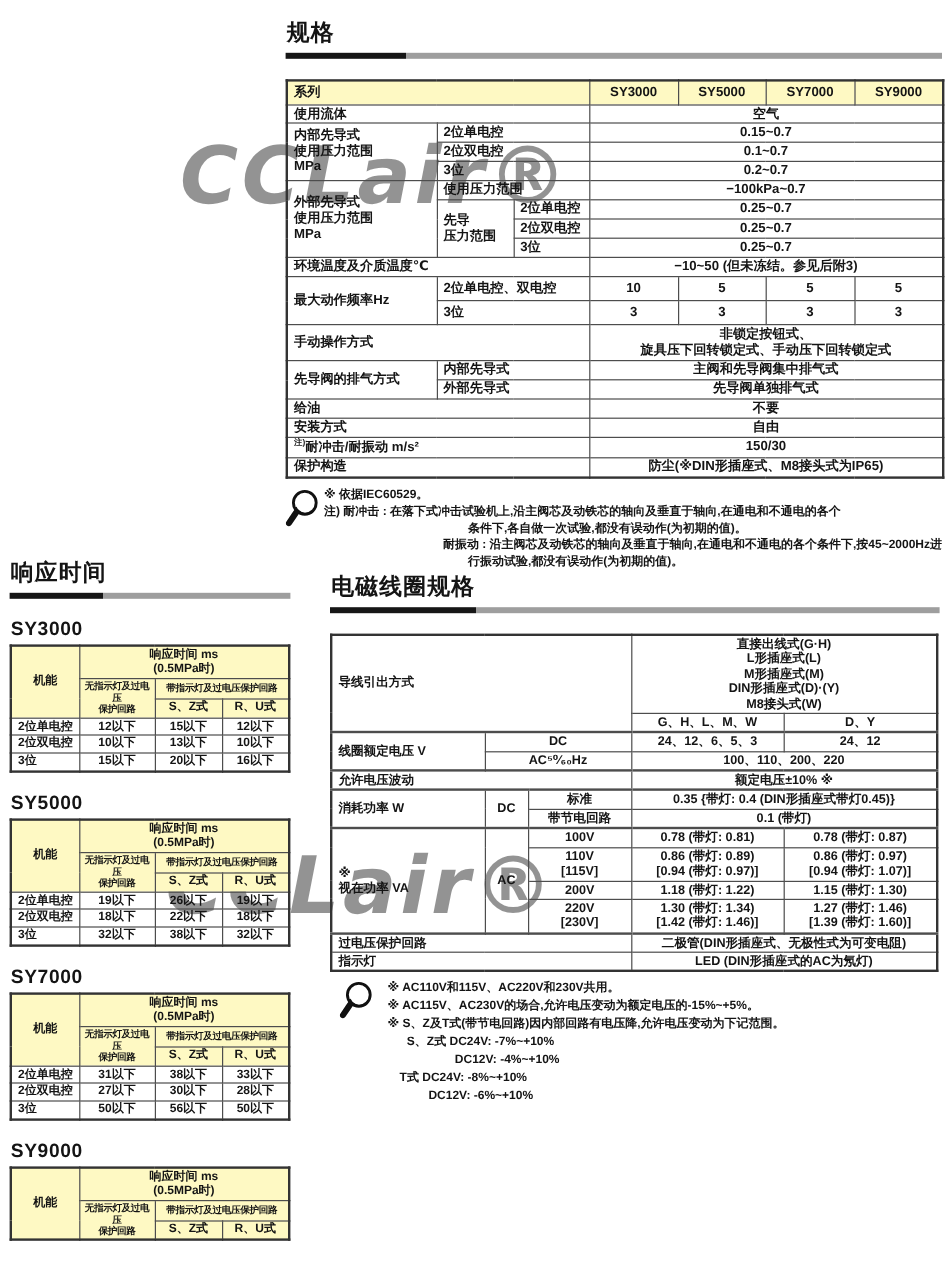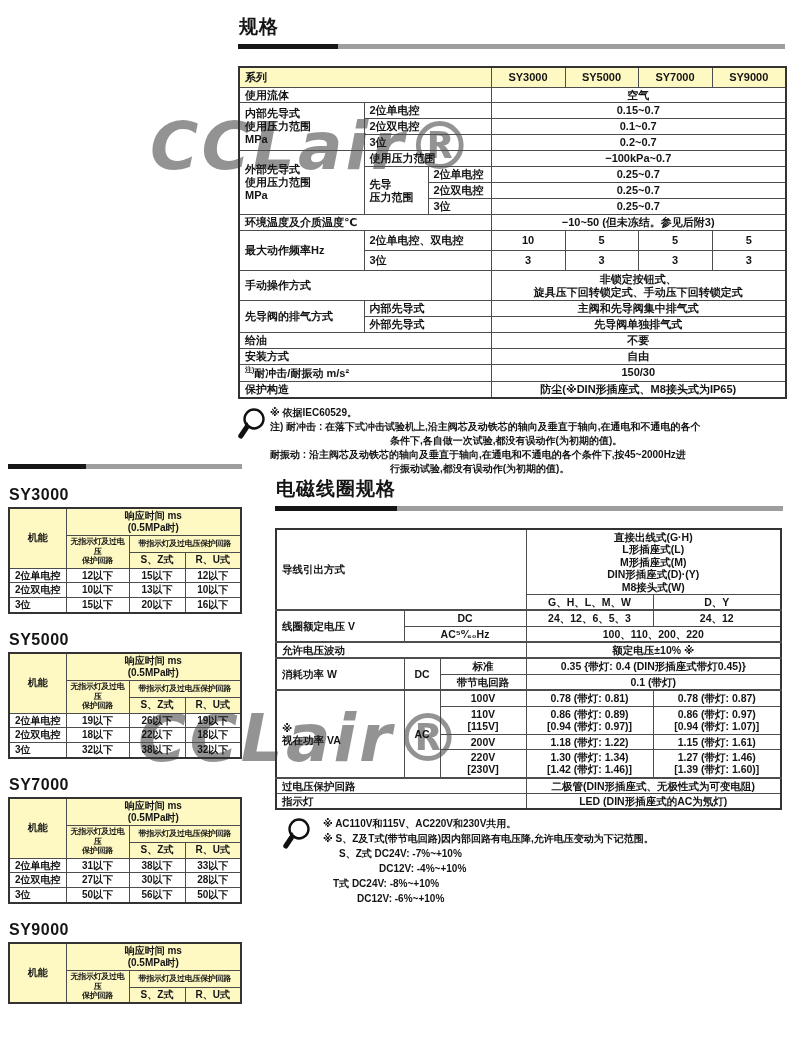--- a/index.html
+++ b/index.html
@@ -45,21 +45,21 @@
   .coil-table{width:505px;font-size:10.5px;font-weight:bold;border:2px solid #333;margin-top:17px;}
   .coil-table tr{height:14px;}
   tr.tall{height:64px;}
   tr.dbl{height:28px;}
   .thick-top td,.thick-top th{border-top-width:2px;}
   
   .notes{position:relative;font-size:10px;font-weight:bold;line-height:14px;margin-top:7px;}
   .notes .mag{position:absolute;left:0;top:1px;}
   .spec-notes{padding-left:32px;}
   .spec-notes .ml-a{margin-left:120px;}
-  .spec-notes .ml-b{}
+  .spec-notes .ml-b{text-align:right;}
   .resp-notes{padding-left:30px;font-size:9.5px;margin-top:9px;line-height:15px;}
   .resp-notes .ml-a{margin-left:16px;}
   .coil-notes{padding-left:48px;margin-top:6px;line-height:15px;}
   .coil-notes .ml-a{margin-left:16px;}
   .coil-notes .ml-b{margin-left:56px;}
   .coil-notes .ml-c{margin-left:10px;}
   .coil-notes .ml-d{margin-left:34px;}
   sup{font-size:7px;}
 </style>
 </head>
@@ -192,20 +192,21 @@
     </span>
     <div>※ 依据IEC60529。</div>
     <div>注) 耐冲击 : 在落下式冲击试验机上,沿主阀芯及动铁芯的轴向及垂直于轴向,在通电和不通电的各个</div>
     <div class="ml-a">条件下,各自做一次试验,都没有误动作(为初期的值)。</div>
     <div class="ml-b">耐振动 : 沿主阀芯及动铁芯的轴向及垂直于轴向,在通电和不通电的各个条件下,按45~2000Hz进</div>
     <div class="ml-a">行振动试验,都没有误动作(为初期的值)。</div>
   </div>
 </div>
 
 <div class="sec sec-response">
+  <div class="sec-title">响应时间</div>
   <div class="rule" style="--b:78px"></div>
 
 
   <div class="model">
     <div class="model-title">SY3000</div>
     <table class="resp-table">
       <colgroup>
           <col style="width:57px">
           <col style="width:63px">
           <col style="width:56px">
@@ -431,21 +432,21 @@
       <td class="val">110V
 [115V]</td>
       <td class="val">0.86 (带灯: 0.89)
 [0.94 (带灯: 0.97)]</td>
       <td class="val">0.86 (带灯: 0.97)
 [0.94 (带灯: 1.07)]</td>
     </tr>
     <tr>
       <td class="val">200V</td>
       <td class="val">1.18 (带灯: 1.22)</td>
-      <td class="val">1.15 (带灯: 1.61)</td>
+      <td class="val">1.15 (带灯: 1.30)</td>
     </tr>
     <tr class="dbl">
       <td class="val">220V
 [230V]</td>
       <td class="val">1.30 (带灯: 1.34)
 [1.42 (带灯: 1.46)]</td>
       <td class="val">1.27 (带灯: 1.46)
 [1.39 (带灯: 1.60)]</td>
     </tr>
     <tr class="thick-top">
@@ -461,19 +462,20 @@
 
   <div class="notes coil-notes">
     <span class="mag" style="left:8px">
       <svg width="27" height="32" viewBox="0 0 27 32">
         <circle cx="16" cy="12" r="9.5" fill="none" stroke="#111" stroke-width="2.4"></circle>
         <path d="M8.5 15.5 A 9 9 0 0 0 20 20.5" fill="none" stroke="#111" stroke-width="1.4"></path>
         <line x1="8.5" y1="20.5" x2="2.8" y2="29" stroke="#111" stroke-width="5" stroke-linecap="round"></line>
       </svg>
     </span>
     <div>※ AC110V和115V、AC220V和230V共用。</div>
+    <div>※ AC115V、AC230V的场合,允许电压变动为额定电压的-15%~+5%。</div>
     <div>※ S、Z及T式(带节电回路)因内部回路有电压降,允许电压变动为下记范围。</div>
     <div class="ml-a">S、Z式 DC24V: -7%~+10%</div>
     <div class="ml-b">DC12V: -4%~+10%</div>
     <div class="ml-c">T式 DC24V: -8%~+10%</div>
     <div class="ml-d">DC12V: -6%~+10%</div>
   </div>
 </div>
 
 </body></html>

